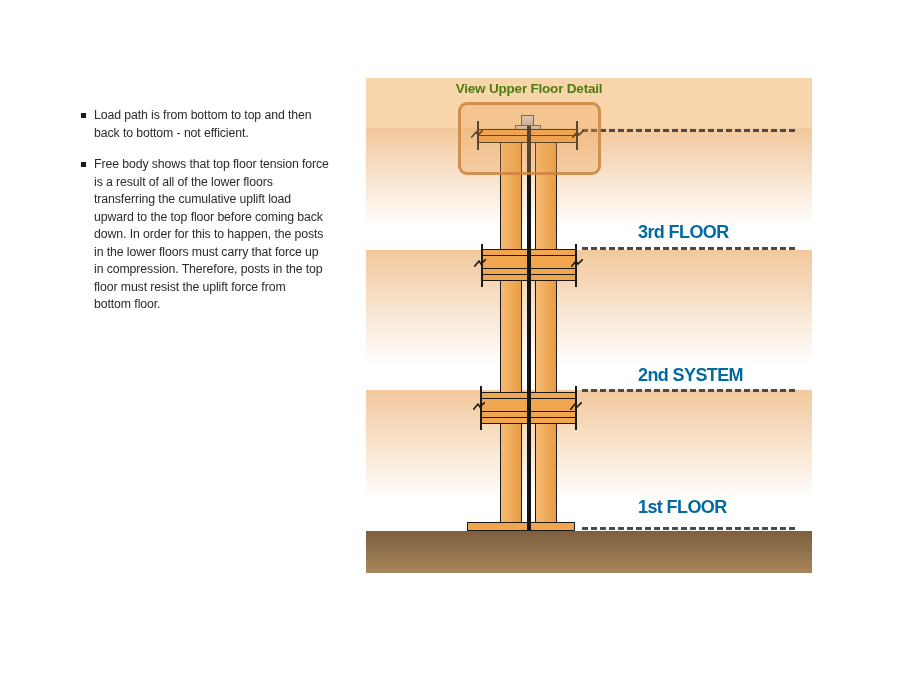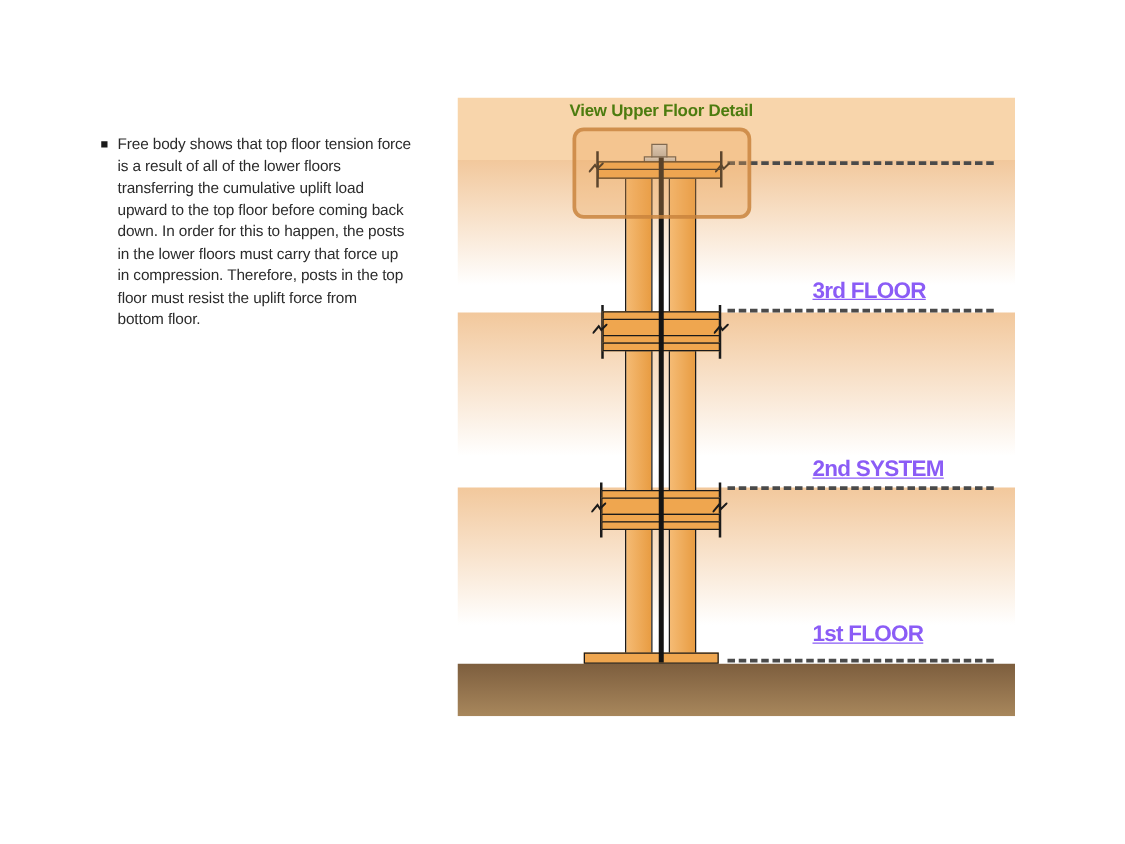--- a/index.html
+++ b/index.html
@@ -19,22 +19,22 @@
   .panel{position:absolute;left:366px;top:78px;width:446px;height:495px;overflow:hidden;}
   .band{position:absolute;left:0;width:100%;}
   .band-top   {top:0;height:50px;background:#f8d5ab;}
   .band-f3    {top:50px;height:122px;background:linear-gradient(#f2c89c,#ffffff 82%,#ffffff);}
   .band-f2    {top:172px;height:140px;background:linear-gradient(#f2c89c,#ffffff 82%,#ffffff);}
   .band-f1    {top:312px;height:141px;background:linear-gradient(#f2c89c,#ffffff 78%,#ffffff);}
   .ground     {top:453px;height:42px;background:linear-gradient(#7d5e3e,#a8875c);}
 
   .dash{position:absolute;border-top:3px dashed #4a4a4a;height:0;left:216px;width:213px;}
 
-  .floor-label{position:absolute;left:284px;font-size:18px;font-weight:bold;
-               letter-spacing:-0.6px;color:#8b5cf6;white-space:nowrap;text-decoration:underline;}
+  .floor-label{position:absolute;left:272px;font-size:18px;font-weight:bold;
+               letter-spacing:-0.6px;color:#0369a1;white-space:nowrap;}
 
   .wood{position:absolute;background:#efa64f;border:1.5px solid #1a1a1a;box-sizing:border-box;}
   .post{background:linear-gradient(90deg,#f5bb74,#e89c42);}
   .rod{position:absolute;left:161px;width:4px;background:#141414;}
   .tick{position:absolute;width:2px;background:#1a1a1a;}
   .brk{position:absolute;width:12px;height:8px;}
   .steel{position:absolute;background:linear-gradient(#d8d8d8,#a9a9a9);border:1px solid #4f4f4f;box-sizing:border-box;}
 
   .callout{position:absolute;left:92px;top:24px;width:143px;height:73px;border-radius:9px;
            background:rgba(236,164,88,0.32);border:3px solid rgba(199,130,60,0.8);
@@ -44,20 +44,22 @@
 
   .z1{z-index:1}.z2{z-index:2}.z4{z-index:4}.z5{z-index:5}.z6{z-index:6}.z7{z-index:7}.z8{z-index:8}
 </style>
 </head>
 <body>
 
 <div class="page">
 
   <div class="left-col">
     <ul class="bullets">
+      <li>Load path is from bottom to top and then
+back to bottom - not efficient.</li>
       <li>Free body shows that top floor tension force
 is a result of all of the lower floors
 transferring the cumulative uplift load
 upward to the top floor before coming back
 down. In order for this to happen, the posts
 in the lower floors must carry that force up
 in compression. Therefore, posts in the top
 floor must resist the uplift force from
 bottom floor.</li>
     </ul>

